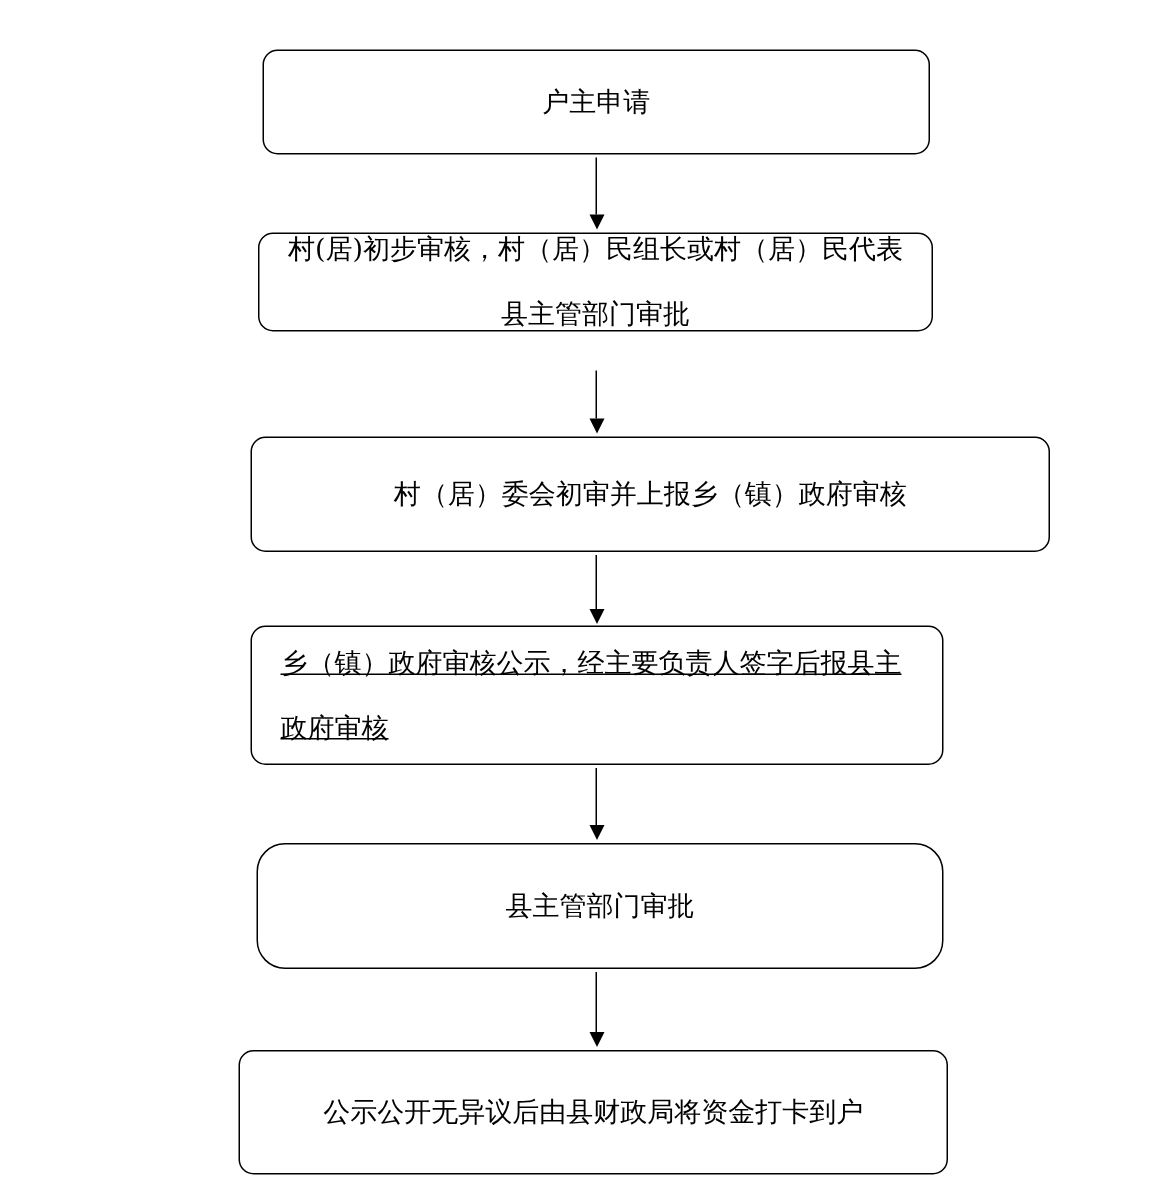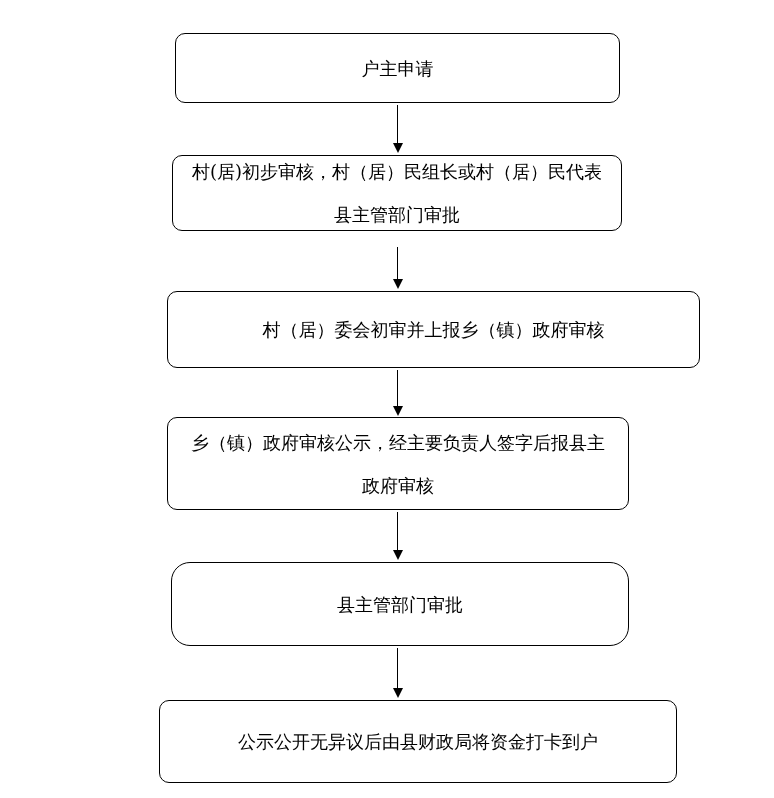--- a/index.html
+++ b/index.html
@@ -28,21 +28,22 @@
     padding: 0 19px;
   }
   .node .line {
     line-height: 43px;
     white-space: nowrap;
   }
   .node.center .line {
     text-align: center;
   }
   .node.left .line {
-    text-align: center;
+    text-align: left;
+    text-decoration: underline;
   }
   .arrow {
     position: absolute;
     width: 0;
     border-left: 1px solid #000000;
   }
   .arrow::after {
     content: "";
     position: absolute;
     left: 50%;
@@ -59,21 +60,21 @@
 <body>
 
 <div class="canvas">
 
   <div class="node center" style="left:175px; top:33px; width:445px; height:70px;">
     <div class="line">户主申请</div>
   </div>
 
   <div class="arrow" style="left:397px; top:105px; height:38px;"></div>
 
-  <div class="node center" style="left:172px; top:155px; width:450px; height:76px;">
+  <div class="node center" style="left:172px; top:155px; width:450px; height:66px;">
     <div class="line">村(居)初步审核，村（居）民组长或村（居）民代表</div>
     <div class="line">县主管部门审批</div>
   </div>
 
   <div class="arrow" style="left:397px; top:247px; height:32px;"></div>
 
   <div class="node center" style="left:167px; top:291px; width:533px; height:77px;">
     <div class="line">村（居）委会初审并上报乡（镇）政府审核</div>
   </div>
 
@@ -85,17 +86,17 @@
   </div>
 
   <div class="arrow" style="left:397px; top:512px; height:38px;"></div>
 
   <div class="node center" style="left:171px; top:562px; width:458px; height:84px;border-radius:19px;">
     <div class="line">县主管部门审批</div>
   </div>
 
   <div class="arrow" style="left:397px; top:648px; height:40px;"></div>
 
-  <div class="node center" style="left:159px; top:700px; width:518px; height:83px;">
+  <div class="node center" style="left:159px; top:700px; width:473px; height:83px;">
     <div class="line">公示公开无异议后由县财政局将资金打卡到户</div>
   </div>
 
 </div>
 
 </body></html>

